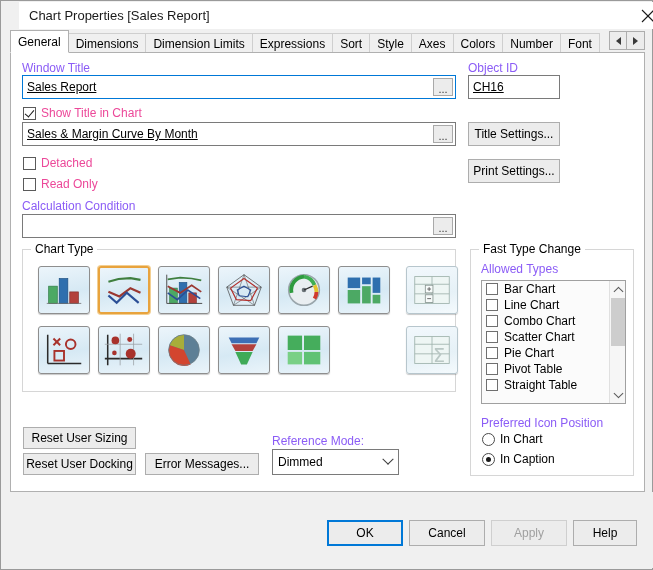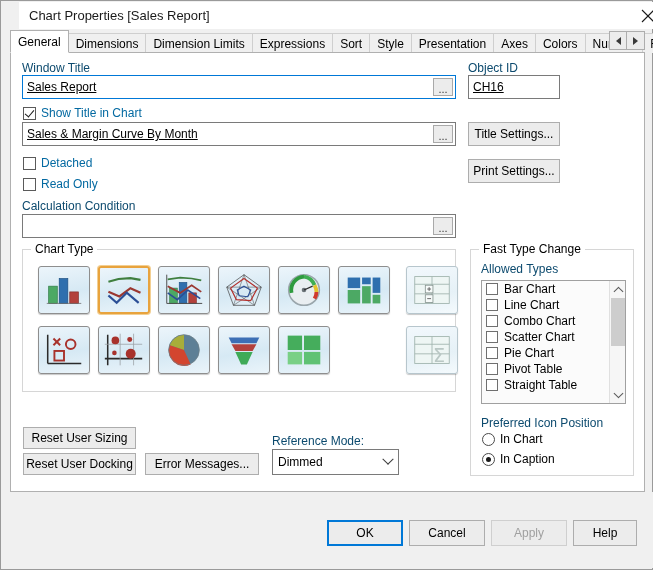--- a/index.html
+++ b/index.html
@@ -97,21 +97,21 @@
     position: absolute; left: 9px; top: 51px;
     width: 635px; height: 440px;
     background: #ffffff;
     border: 1px solid #b0b0b0;
     box-sizing: border-box;
   }
 
   .lbl {
     position: absolute;
     font-size: 12px;
-    color: #0c4a6e;
+    color: #8b5cf6;
     white-space: nowrap;
     text-align: center;
   }
 
   
   .textbox {
     position: absolute;
     box-sizing: border-box;
     background: #ffffff;
     border: 1px solid #7a7a7a;
@@ -157,21 +157,21 @@
   }
   .cb .box.checked::after {
     content: "";
     position: absolute;
     left: 3px; top: 0px;
     width: 4px; height: 8px;
     border: solid #1a1a1a;
     border-width: 0 1.6px 1.6px 0;
     transform: rotate(40deg);
   }
-  .cb .t { font-size: 12px; color: #0369a1; }
+  .cb .t { font-size: 12px; color: #ec4899; }
 
   
   .rb { position: absolute; display:flex; align-items:center; cursor:pointer; white-space:nowrap; }
   .rb .circ {
     width: 13px; height: 13px; border-radius: 50%;
     border: 1px solid #4a4a4a; background:#fff;
     box-sizing: border-box; margin-right: 5px; flex:0 0 auto;
     position: relative;
   }
   .rb .circ.on::after {
@@ -326,21 +326,20 @@
   </div>
 
   <div class="tabstrip">
     <div class="tabs">
       <div class="tab selected">General</div>
       <div class="tab">Dimensions</div>
       <div class="tab">Dimension Limits</div>
       <div class="tab">Expressions</div>
       <div class="tab">Sort</div>
       <div class="tab">Style</div>
-      <div class="tab">Presentation</div>
       <div class="tab">Axes</div>
       <div class="tab">Colors</div>
       <div class="tab">Number</div>
       <div class="tab">Font</div>
     </div>
     <div class="tab-spin">
       <div>
           <span class="tri tri-l"></span>
         </div>
       <div>

